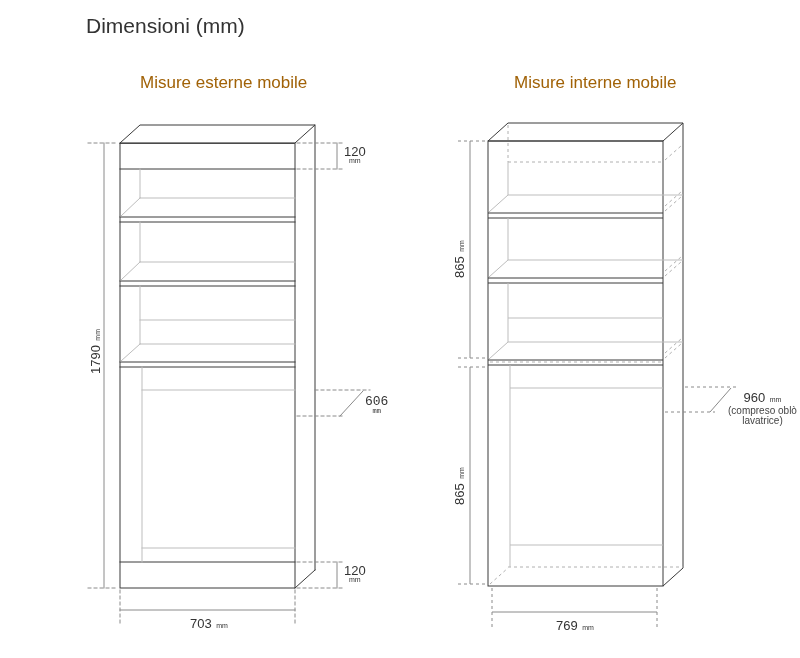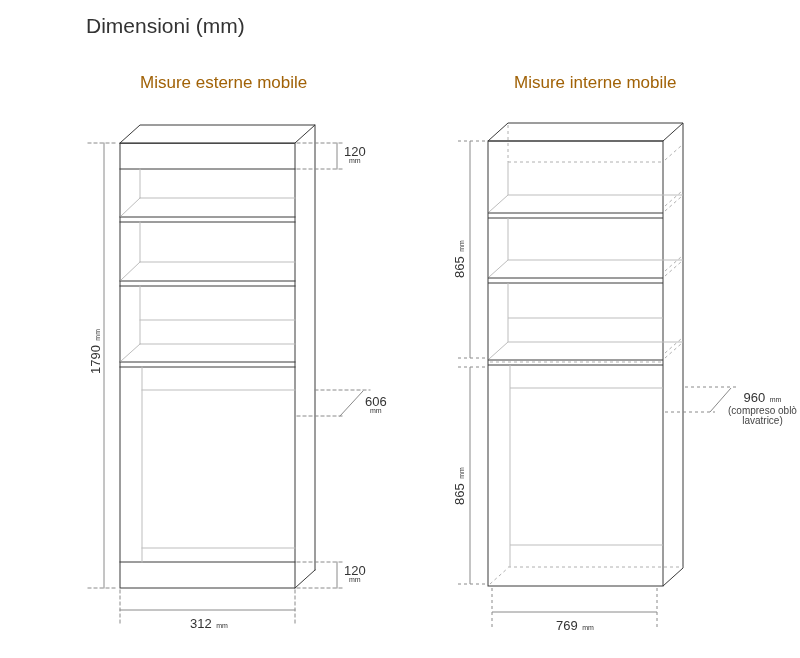--- a/index.html
+++ b/index.html
@@ -164,30 +164,30 @@
 </svg>
 
 <div class="lbl vert" style="left:86px; top:374px;">
   <span class="big">1790</span>
   <span class="small">mm</span>
 </div>
 <div class="lbl" style="left:344px; top:144px; text-align:center;">
   <div class="big">120</div>
   <div class="small" style="margin-top:-2px;">mm</div>
 </div>
-<div class="lbl" style="left:365px; top:394px; text-align:center;">
+<div class="lbl" style="left:365px; top:394px; text-align:center;font-family:Liberation Mono, monospace;">
   <div class="big">606</div>
   <div class="small" style="margin-top:-2px;">mm</div>
 </div>
 <div class="lbl" style="left:344px; top:563px; text-align:center;">
   <div class="big">120</div>
   <div class="small" style="margin-top:-2px;">mm</div>
 </div>
 <div class="lbl" style="left:190px; top:614px;">
-  <span class="big">312</span>
+  <span class="big">703</span>
   <span class="small">mm</span>
 </div>
 
 <div class="lbl vert" style="left:450px; top:278px;">
   <span class="big">865</span>
   <span class="small">mm</span>
 </div>
 <div class="lbl vert" style="left:450px; top:505px;">
   <span class="big">865</span>
   <span class="small">mm</span>

